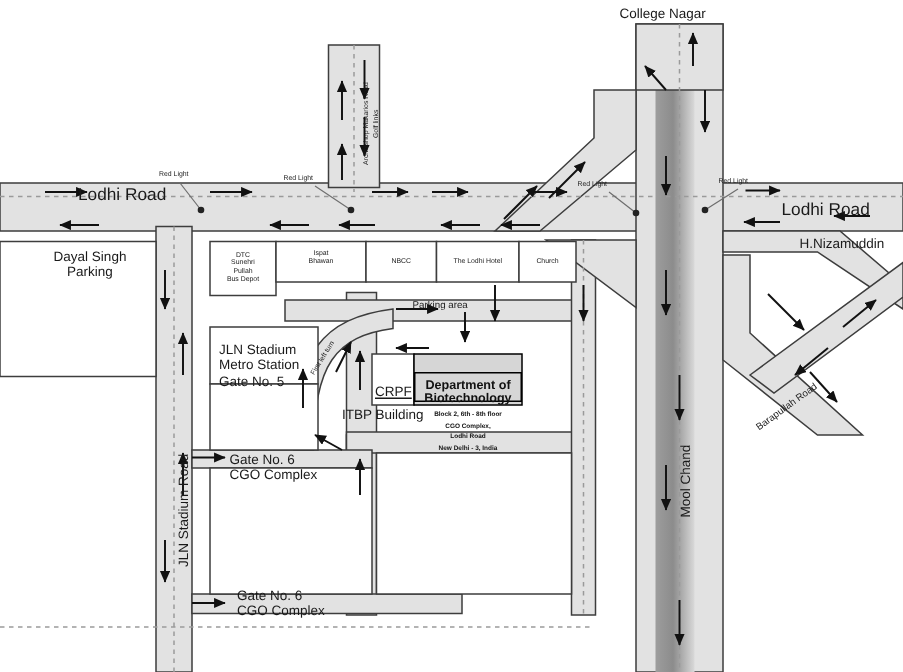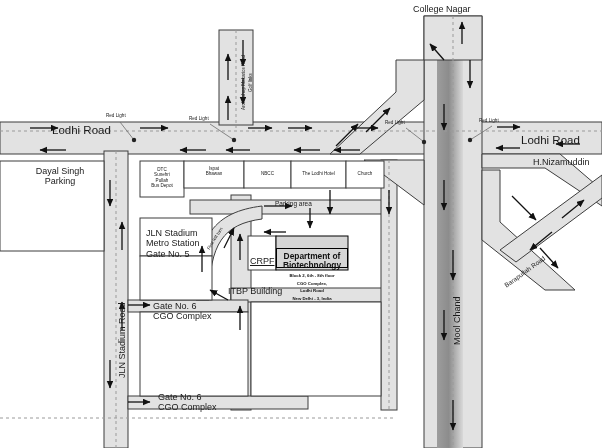--- a/index.html
+++ b/index.html
@@ -192,21 +192,21 @@
   <div class="lbl lbl-md rot-cw" style="left:117px;top:378px;transform:rotate(-90deg);">JLN Stadium Road</div>
 
   <div class="lbl lbl-xs rot-cw" style="left:241px;top:110px;transform:rotate(-90deg);">Archbishop Makarios Road</div>
 
   <div class="lbl lbl-xs rot-cw" style="left:248px;top:92px;transform:rotate(-90deg);">Golf links</div>
 
   <div class="lbl lbl-xs rot-cw" style="left:206px;top:248px;transform:rotate(-58deg);">First left turn</div>
 
   <div class="lbl lbl-sm" style="left:275px;top:200px;">Parking area</div>
 
-  <div class="lbl lbl-md" style="left:228px;top:286px;">ITBP Building</div>
+  <div class="lbl lbl-md" style="left:228px;top:271px;">ITBP Building</div>
 
   <div class="lbl lbl-md" style="left:250px;top:256px;text-decoration:underline;">CRPF</div>
 
   <div class="lbl lbl-xs" style="left:106px;top:113px;">Red Light</div>
   <div class="lbl lbl-xs" style="left:189px;top:116px;">Red Light</div>
   <div class="lbl lbl-xs" style="left:385px;top:120px;">Red Light</div>
   <div class="lbl lbl-xs" style="left:479px;top:118px;">Red Light</div>
 
   <div class="lbl lbl-xs lbl-c" style="left:144px;top:167px;width:36px;">
     <div>DTC</div>

